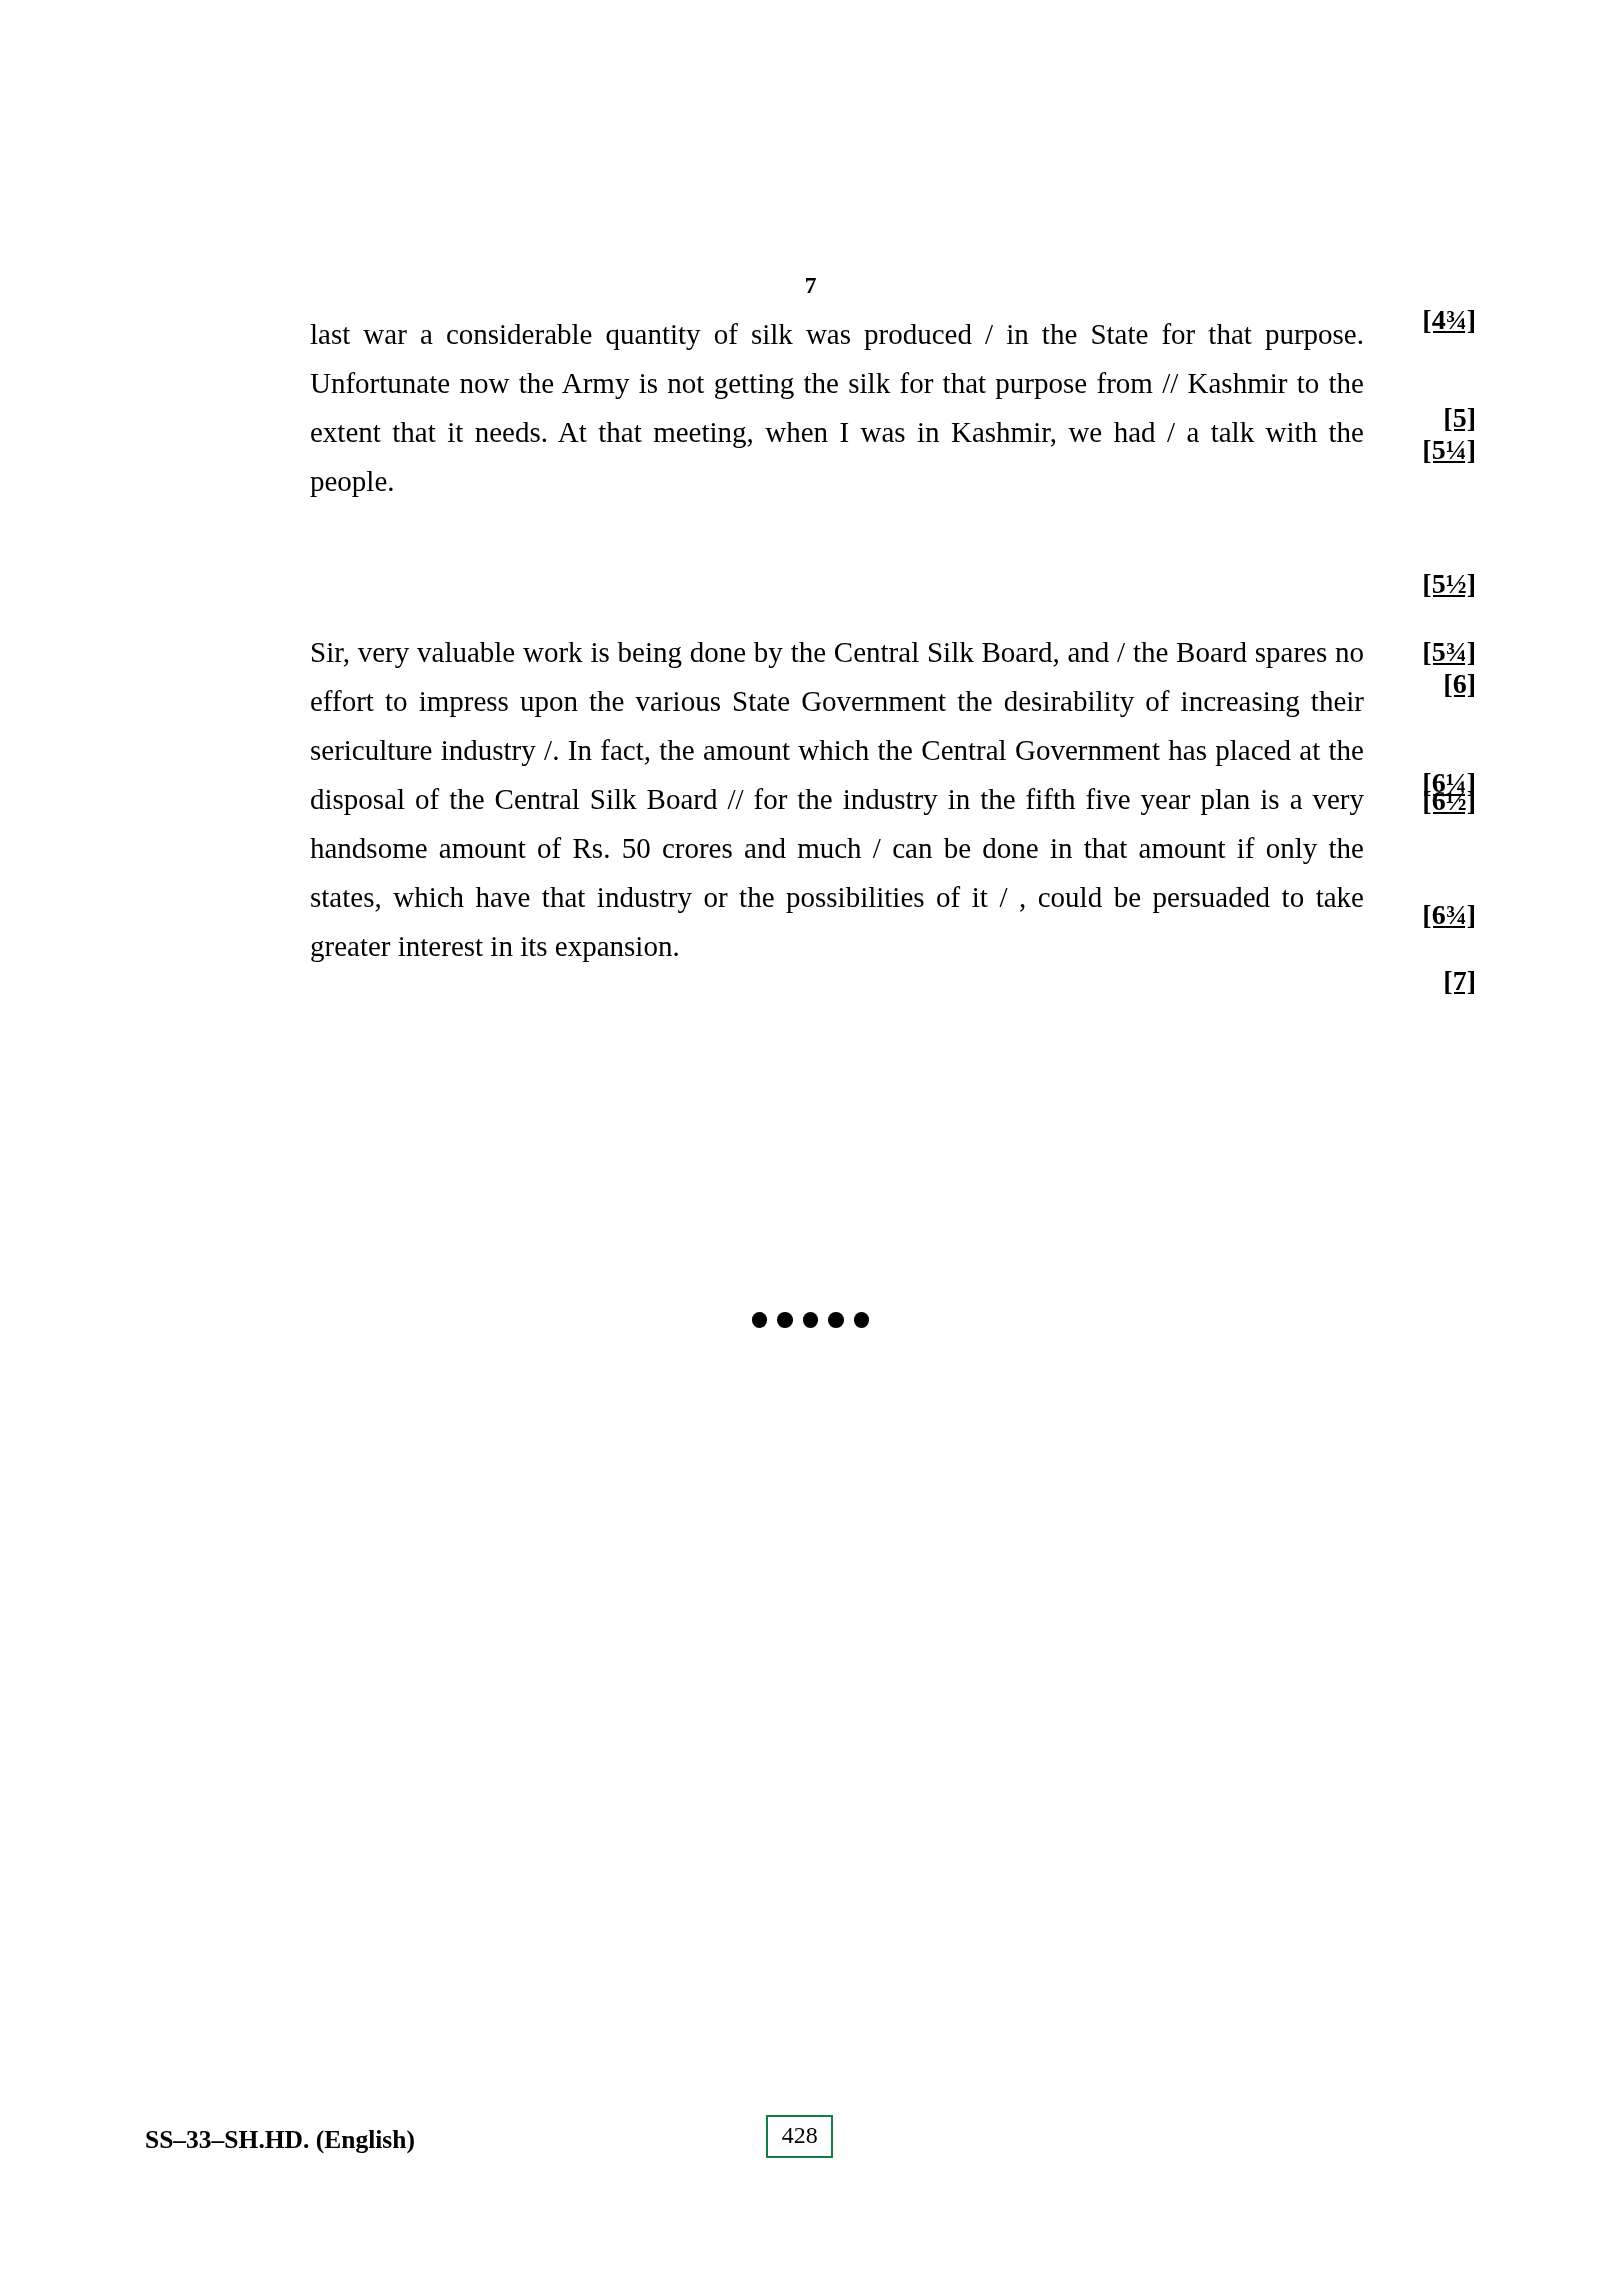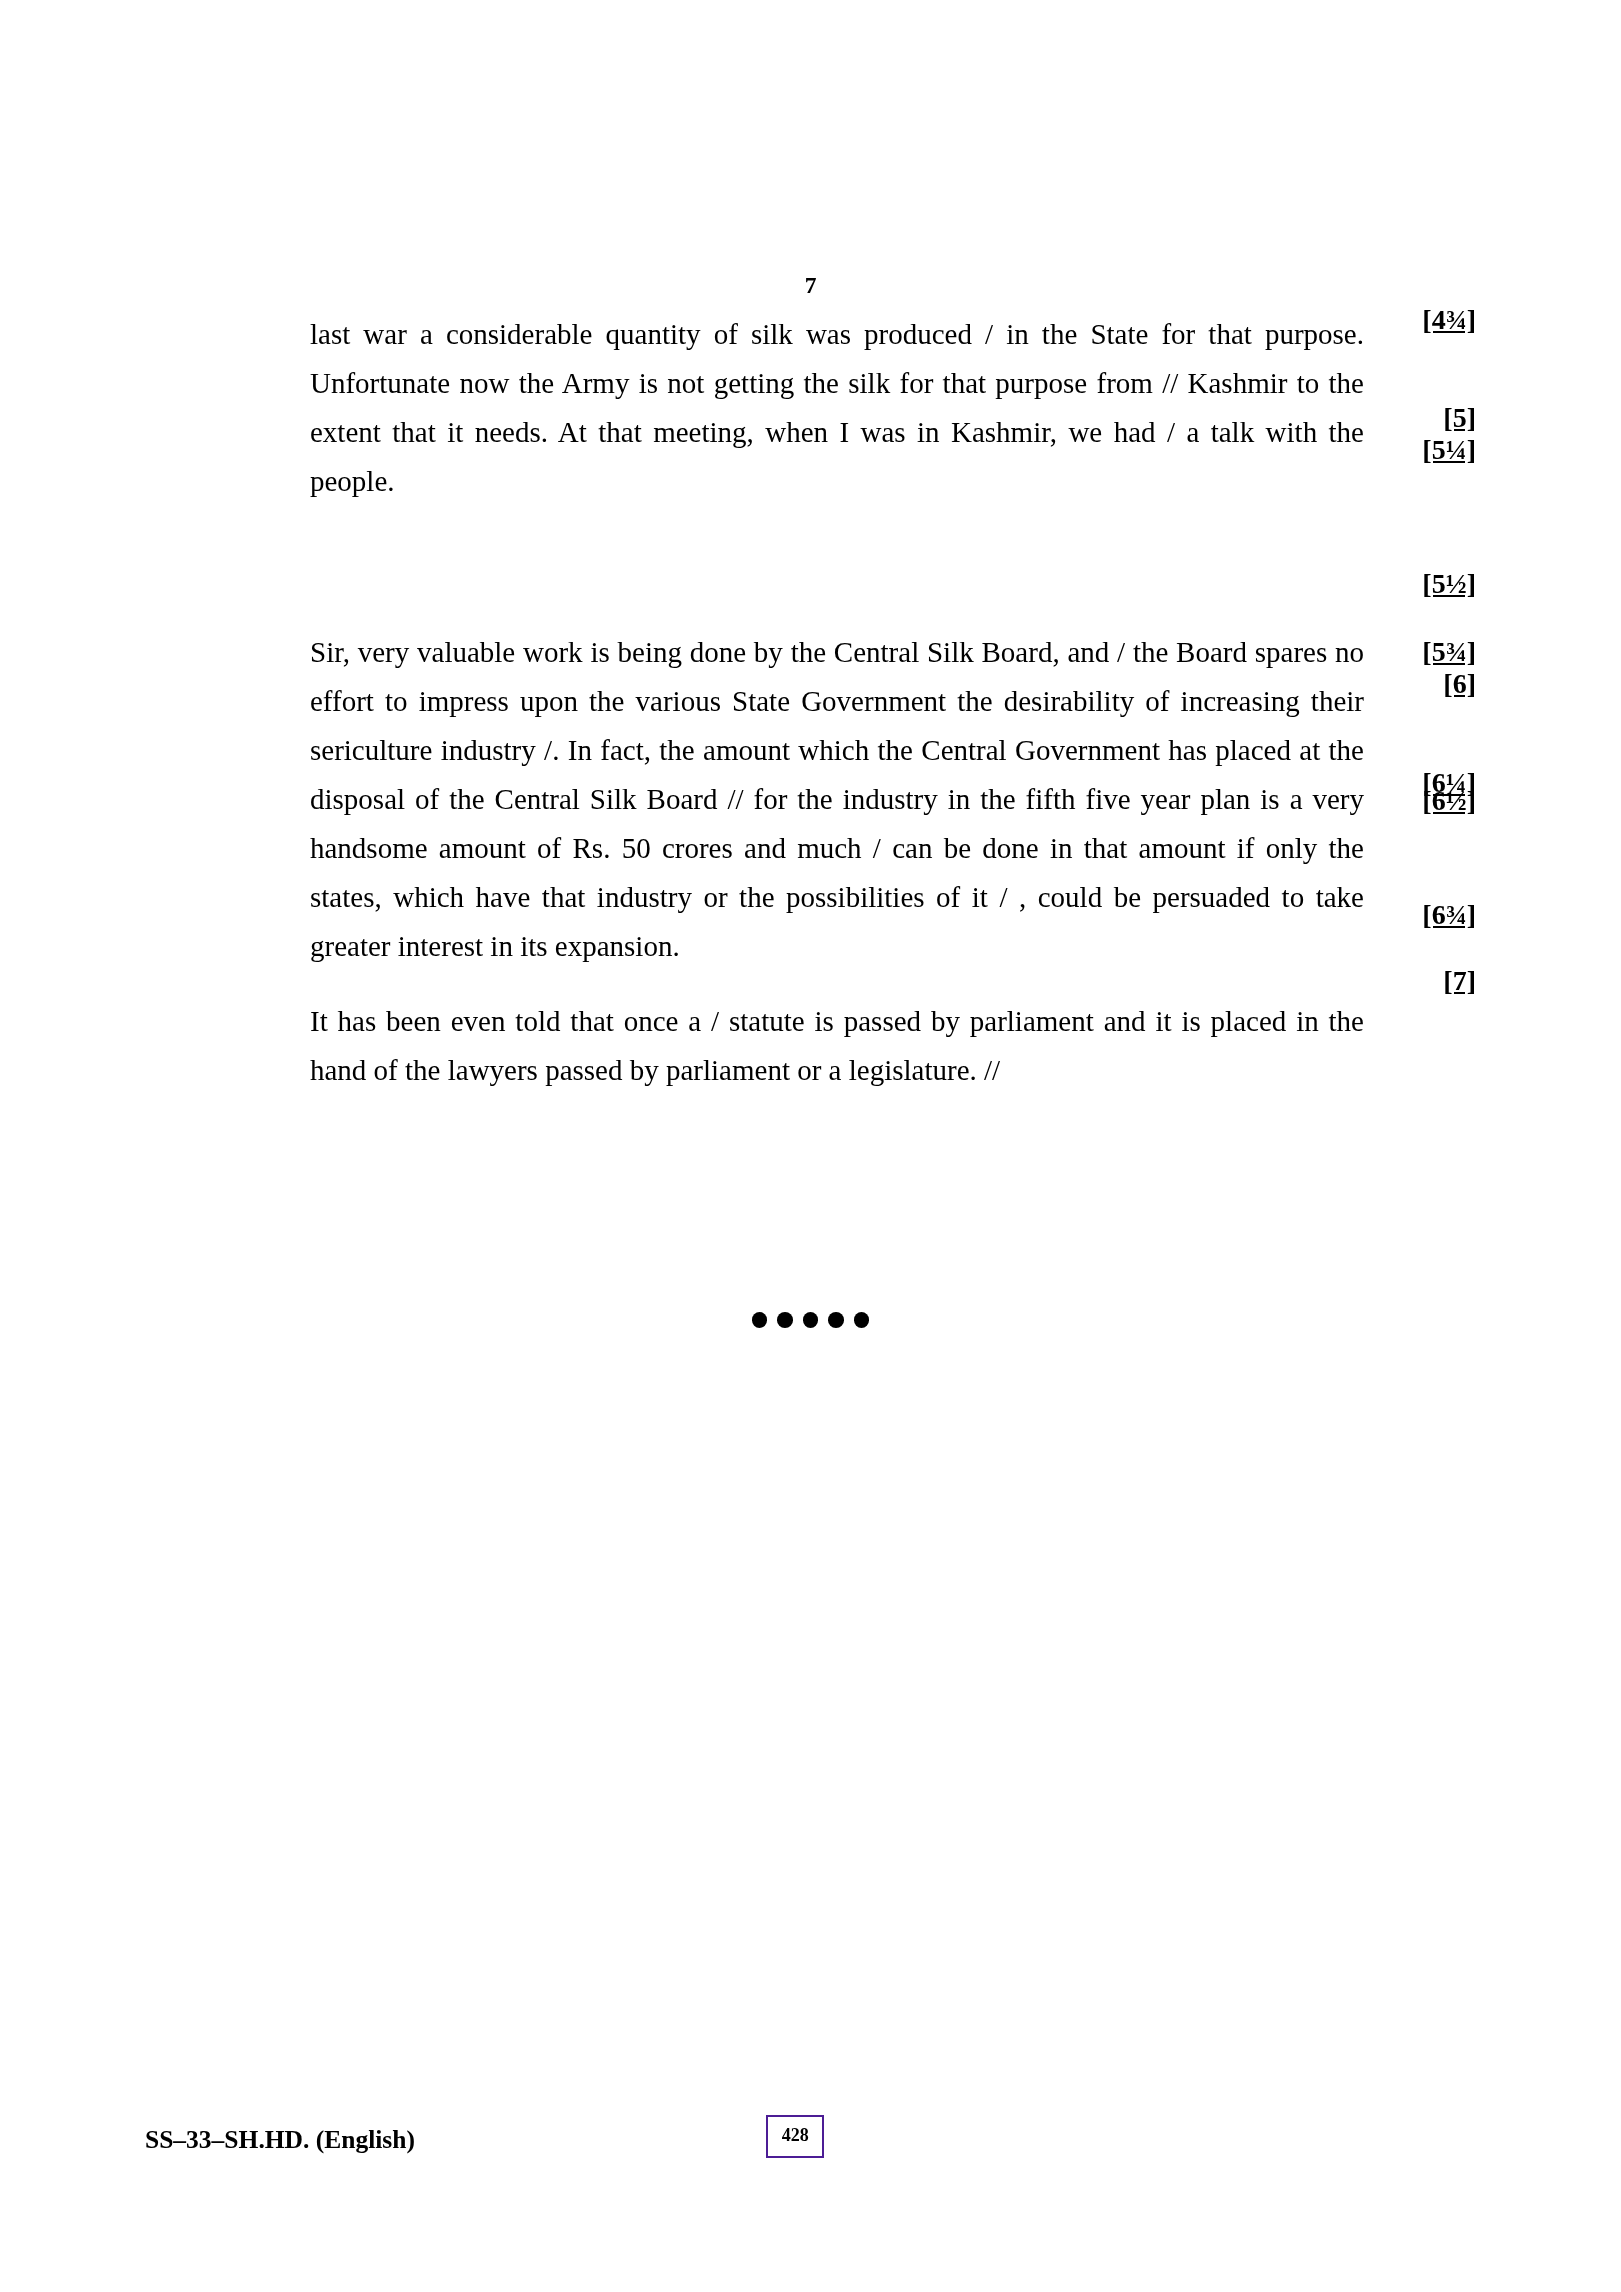--- a/index.html
+++ b/index.html
@@ -90,41 +90,40 @@
     top: 2125px;
     font-size: 25.5px;
     font-weight: bold;
     font-family: "Liberation Serif", serif;
     text-align: center;
   }
   .footer-box {
     position: absolute;
     left: 766px;
     top: 2115px;
-    border: 2px solid #4c1d95;
+    border: 2px solid #15803d;
     padding: 3.9px 13.7px 5.9px 13.7px;
-    font-size: 18px;
-    font-weight: bold;
+    font-size: 24px;
+    font-weight: normal;
     font-family: "Liberation Serif", serif;
     line-height: 29px;
   }
 </style>
 </head>
 <body>
 
 <div class="page">
 
   <div class="page-number">7</div>
 
   <div class="content">
     <p class="para">last war a considerable quantity of silk was produced / in the State for that purpose. Unfortunate now the Army is not getting the silk for that purpose from // Kashmir to the extent that it needs. At that meeting, when I was in Kashmir, we had / a talk with the people.</p>
     <div class="gap-1"></div>
     <p class="para">Sir, very valuable work is being done by the Central Silk Board, and / the Board spares no effort to impress upon the various State Government the desirability of increasing their sericulture industry /. In fact, the amount which the Central Government has placed at the disposal of the Central Silk Board // for the industry in the fifth five year plan is a very handsome amount of Rs. 50 crores and much / can be done in that amount if only the states, which have that industry or the possibilities of it / , could be persuaded to take greater interest in its expansion.</p>
     <div class="gap-2"></div>
-    <p class="para">It has been even told that once a / statute is passed by parliament and it is placed in the hand of the lawyers passed by parliament or a legislature. //</p>
   </div>
 
   <div class="marks">
     <div class="mark" style="top:0px">[4¾]</div>
     <div class="mark" style="top:98px">[5]</div>
     <div class="mark" style="top:130px">[5¼]</div>
     <div class="mark" style="top:264px">[5½]</div>
     <div class="mark" style="top:332px">[5¾]</div>
     <div class="mark" style="top:364px">[6]</div>
     <div class="mark" style="top:463px">[6¼]</div>

